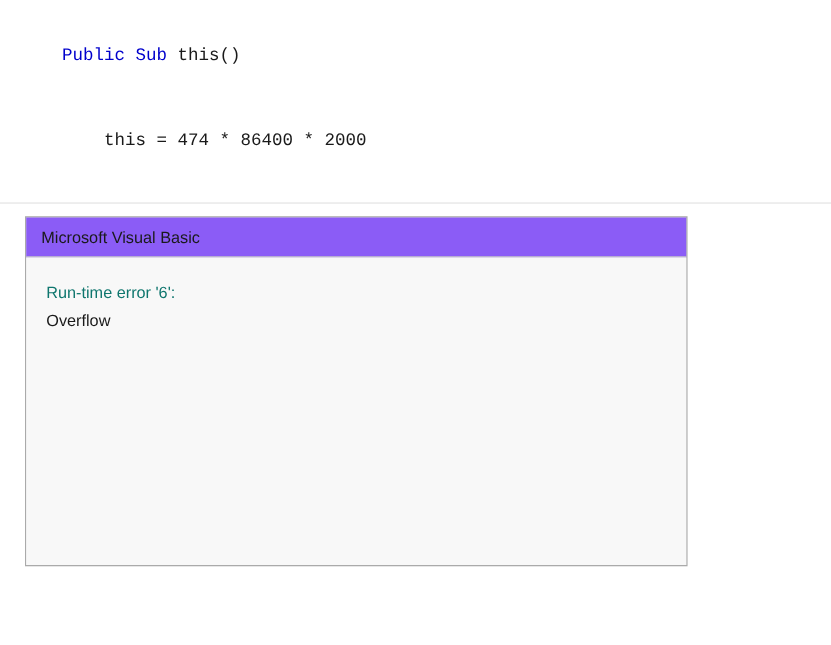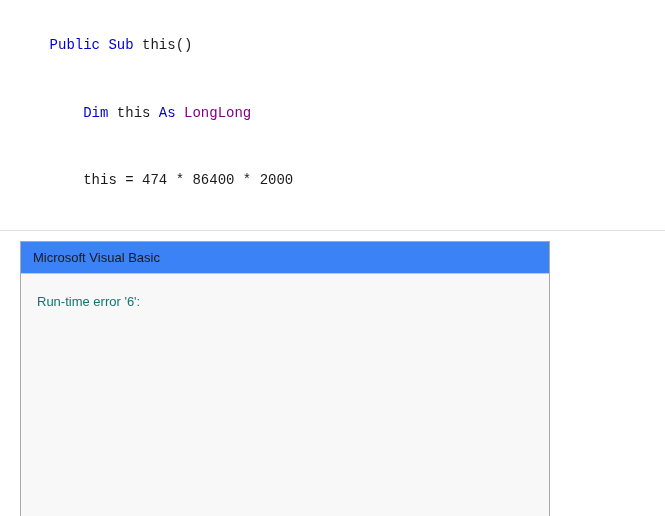--- a/index.html
+++ b/index.html
@@ -41,21 +41,21 @@
     .dialog-box {
       border: 1px solid #aaaaaa;
       background: #f0f0f0;
       width: 530px;
       min-height: 280px;
       display: flex;
       flex-direction: column;
     }
 
     .dialog-titlebar {
-      background: #3b82f6;
+      background: #8b5cf6;
       padding: 8px 12px;
       font-size: 13px;
       font-weight: normal;
       color: #1a1a1a;
       border-bottom: 1px solid #c8c8c8;
     }
 
     .dialog-content {
       flex: 1;
       padding: 20px 16px 16px 16px;
@@ -80,33 +80,31 @@
     }
   </style>
 </head>
 <body>
 
 <div class="code-area">
   <span class="code-line">
     <span class="kw-blue">Public Sub </span><span class="code-normal">this()</span>
   </span>
   <span class="code-line">
-    <span class="kw-blue">    Dim </span><span class="code-normal">this </span><span class="kw-blue">As </span><span class="kw-purple">LongLong</span>
-  </span>
-  <span class="code-line">
     <span class="code-normal">    this = 474 * 86400 * 2000</span>
   </span>
 </div>
 
 <div class="dialog-wrapper">
   <div class="dialog-box">
 
     <div class="dialog-titlebar">
       <span>Microsoft Visual Basic</span>
     </div>
 
     <div class="dialog-content">
       <div class="dialog-error-label">Run-time error '6':</div>
+      <div class="dialog-error-text">Overflow</div>
       <div class="dialog-spacer"></div>
     </div>
 
   </div>
 </div>
 
 </body></html>

